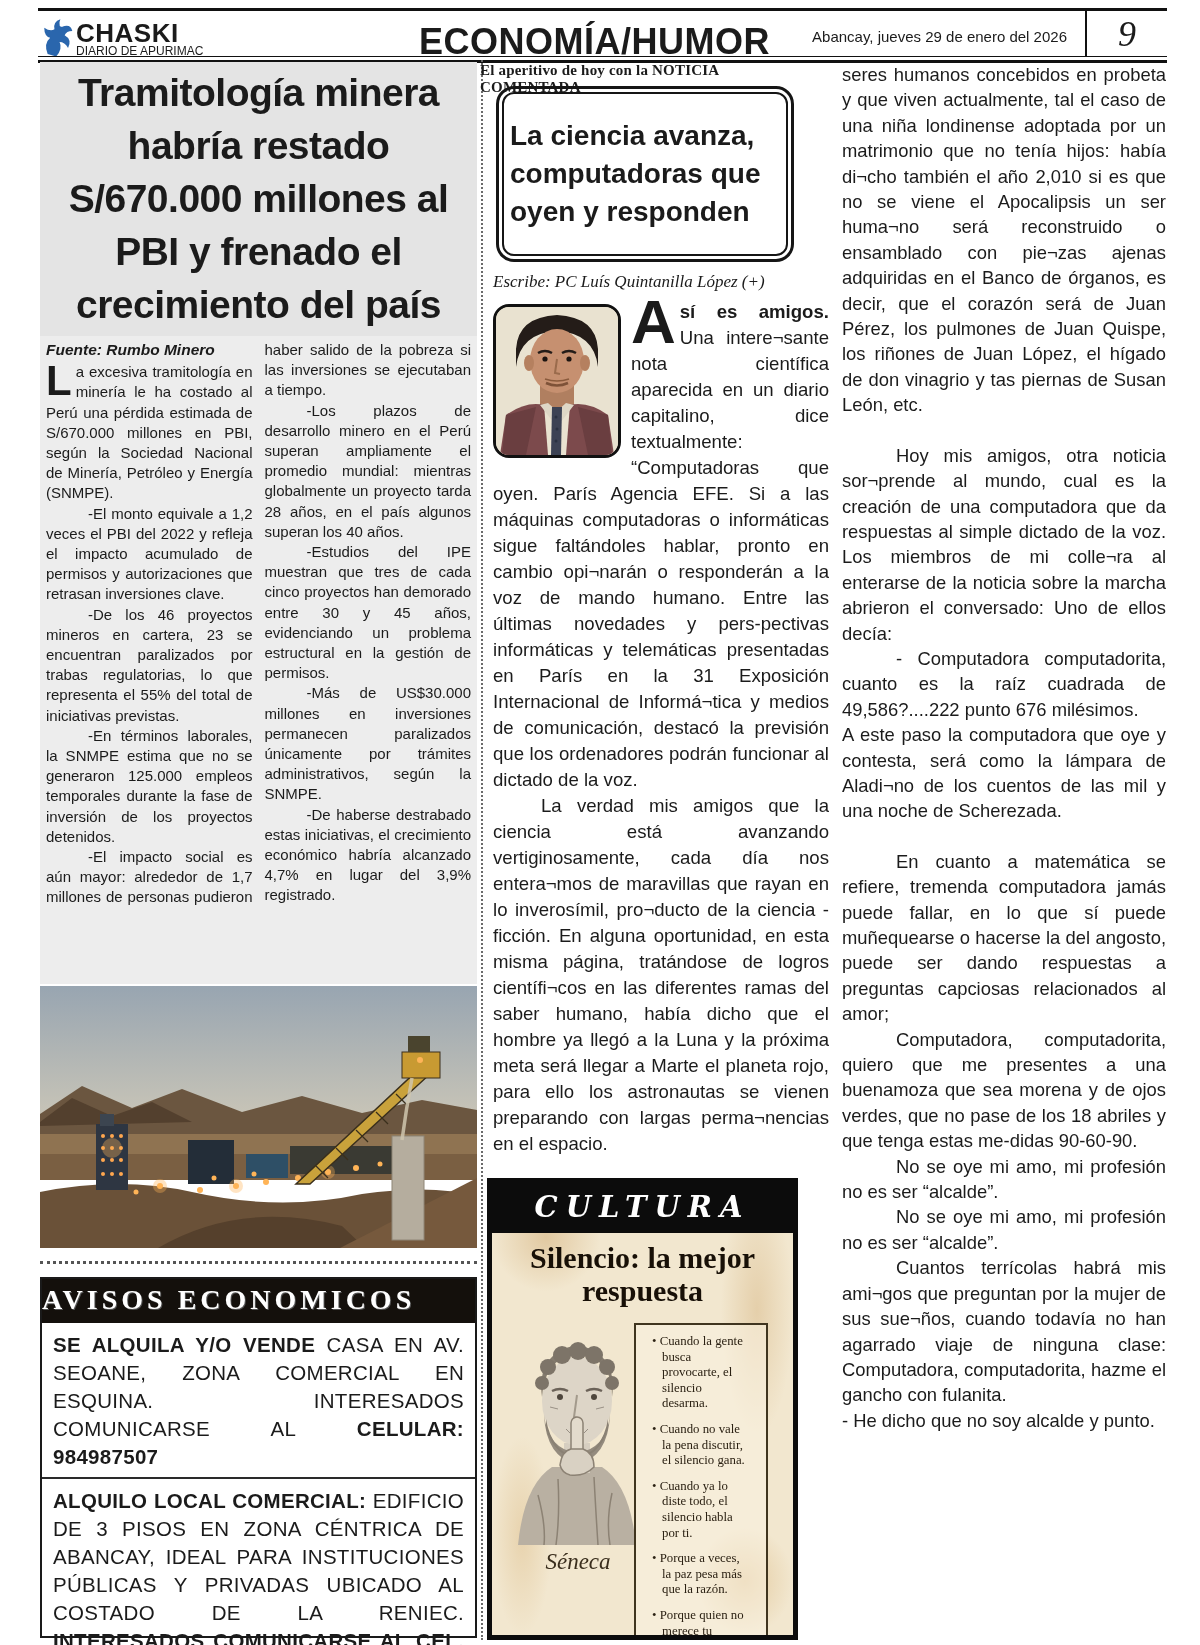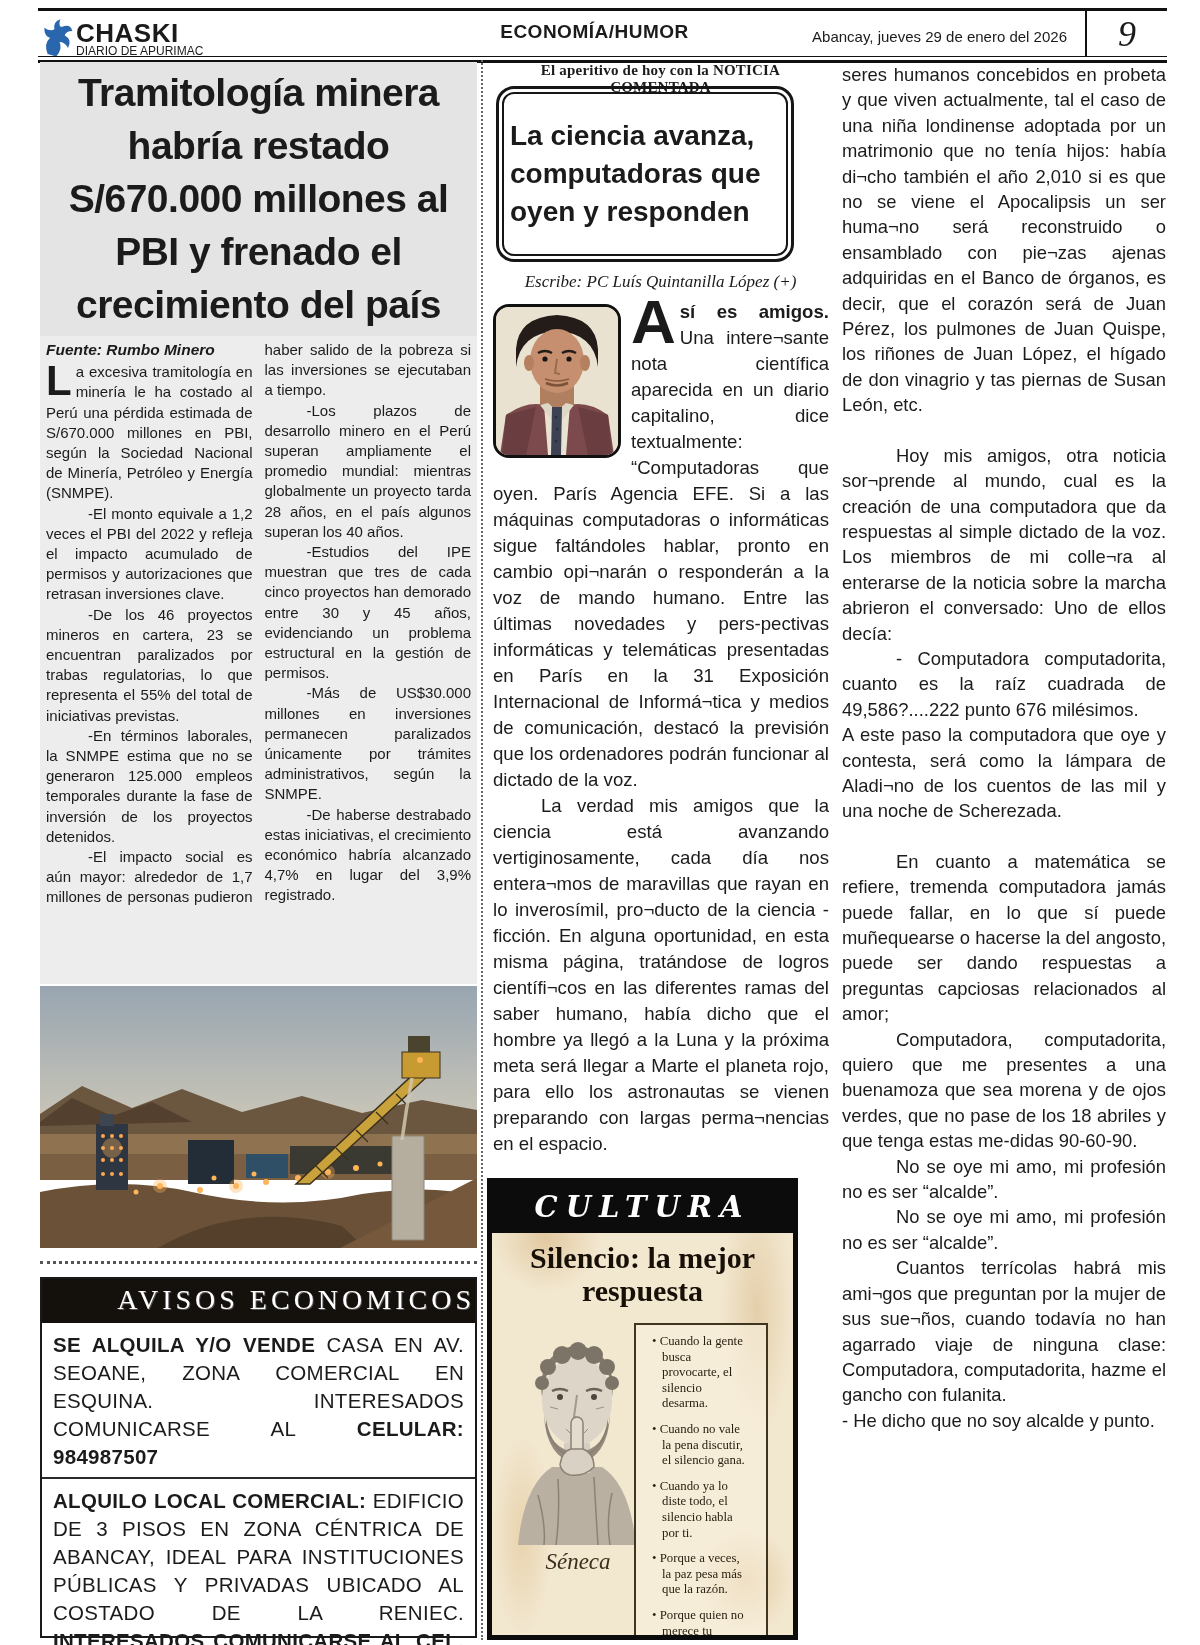--- a/index.html
+++ b/index.html
@@ -3,57 +3,57 @@
 <meta charset="utf-8">
 <style>
   html,body{margin:0;padding:0;}
   body{width:1200px;height:1645px;position:relative;background:#ffffff;overflow:hidden;
        font-family:"Liberation Sans",sans-serif;color:#1b1b1b;}
   
   .masthead{position:absolute;left:38px;top:8px;width:1129px;height:46px;border-top:3px solid #111;}
   .brand{position:absolute;left:2px;top:5px;display:flex;gap:2px;align-items:center;}
   .brand-text .brand-name{font-size:26px;font-weight:800;line-height:24px;letter-spacing:.5px;}
   .brand-text .brand-sub{font-size:12px;line-height:13px;}
-  .section-title{position:absolute;left:0;right:16px;top:10px;text-align:center;font-size:19px;font-weight:800;letter-spacing:.5px;}
+  .section-title{position:absolute;left:0;right:16px;top:10px;text-align:center;font-size:36px;font-weight:800;letter-spacing:.5px;}
   .dateline{position:absolute;right:100px;top:17px;font-size:15px;}
   .pagebox{position:absolute;right:0;top:0;height:46px;width:80px;border-left:2px solid #111;
            display:flex;align-items:center;justify-content:center;
            font-family:"Liberation Serif",serif;font-style:italic;font-size:36px;}
   .masthead-bottom{position:absolute;left:38px;top:56px;width:1129px;height:3px;border-top:1px solid #111;border-bottom:3px solid #111;}
   
   .headline{position:absolute;left:40px;top:62px;width:437px;background:#e4e4e4;text-align:center;
             font-weight:800;font-size:39px;line-height:53px;letter-spacing:-.5px;padding:4px 0 6px;}
   .left-cols{position:absolute;left:40px;top:336px;width:437px;height:648px;box-sizing:border-box;
              column-count:2;column-gap:12px;background:#ededed;padding:4px 6px;
              font-size:15px;line-height:20.2px;text-align:justify;overflow:hidden;}
   .fuente{margin:0 0 2px;font-weight:700;font-style:italic;font-size:15.5px;}
   .p-lead{margin:0;}
   .dropcap-l{float:left;font-weight:800;font-size:42px;line-height:34px;padding:2px 4px 0 0;}
   .lp{margin:0;text-indent:42px;}
   .mine-photo{position:absolute;left:40px;top:986px;width:437px;height:262px;}
   .mine-photo svg{display:block;}
   .dotted-hr{position:absolute;left:40px;top:1261px;width:437px;border-top:3px dotted #555;}
   .avisos{position:absolute;left:40px;top:1277px;width:437px;height:361px;border:2px solid #1a1a1a;box-sizing:border-box;}
-  .avisos-header{background:#14100c;color:#fff;text-align:right;font-family:"Liberation Serif",serif;
-                 font-weight:400;font-size:28px;letter-spacing:4px;padding:5px 0 7px;text-shadow:1px 1px 0 #555;}
+  .avisos-header{background:#14100c;color:#fff;text-align:left;font-family:"Liberation Serif",serif;
+                 font-weight:700;font-size:28px;letter-spacing:4px;padding:5px 0 7px;text-shadow:1px 1px 0 #555;}
   .ad{padding:8px 11px 6px;}
   .ad + .ad{border-top:2px solid #2a2a2a;}
   .ad-text{margin:0;font-size:20.5px;line-height:28px;text-align:justify;letter-spacing:.3px;}
   .ad-text .b{font-weight:800;}
   
   .vdot{position:absolute;top:60px;height:1580px;width:0;border-left:2px dotted #6a6a6a;}
-  .kicker{position:absolute;left:493px;top:62px;width:335px;font-family:"Liberation Serif",serif;
-          font-weight:700;font-size:15px;letter-spacing:.2px;text-align:center;}
+  .kicker{position:absolute;left:480px;top:62px;width:335px;font-family:"Liberation Serif",serif;
+          font-weight:700;font-size:15px;letter-spacing:.2px;}
   .title-box{position:absolute;left:496px;top:86px;width:298px;height:176px;box-sizing:border-box;
              border:3px solid #151515;border-radius:18px;padding:3px;}
   .title-box-inner{border:2px solid #151515;border-radius:12px;height:100%;box-sizing:border-box;
                    display:flex;align-items:center;justify-content:center;text-align:left;
                    font-weight:800;font-size:28px;line-height:38px;padding:0 6px;}
   .byline{position:absolute;left:493px;top:272px;width:335px;font-family:"Liberation Serif",serif;
-          font-style:italic;font-size:17px;text-align:center;}
+          font-style:italic;font-size:17px;}
   .mid-body{position:absolute;left:493px;top:299px;width:336px;height:864px;font-size:18.6px;
             line-height:26px;text-align:justify;overflow:hidden;}
   .portrait{float:left;width:122px;height:148px;border:3px solid #111;border-radius:16px;
             overflow:hidden;margin:5px 10px 4px 0;background:#e9e2d0;}
   .dropcap-a{float:left;font-weight:800;font-size:62px;line-height:46px;padding:0 4px 0 0;}
   .m1{margin:0;}
   .m1 .b{font-weight:800;}
   .m2{margin:0;text-indent:48px;}
   
   .culture{position:absolute;left:487px;top:1178px;width:311px;height:462px;box-sizing:border-box;

